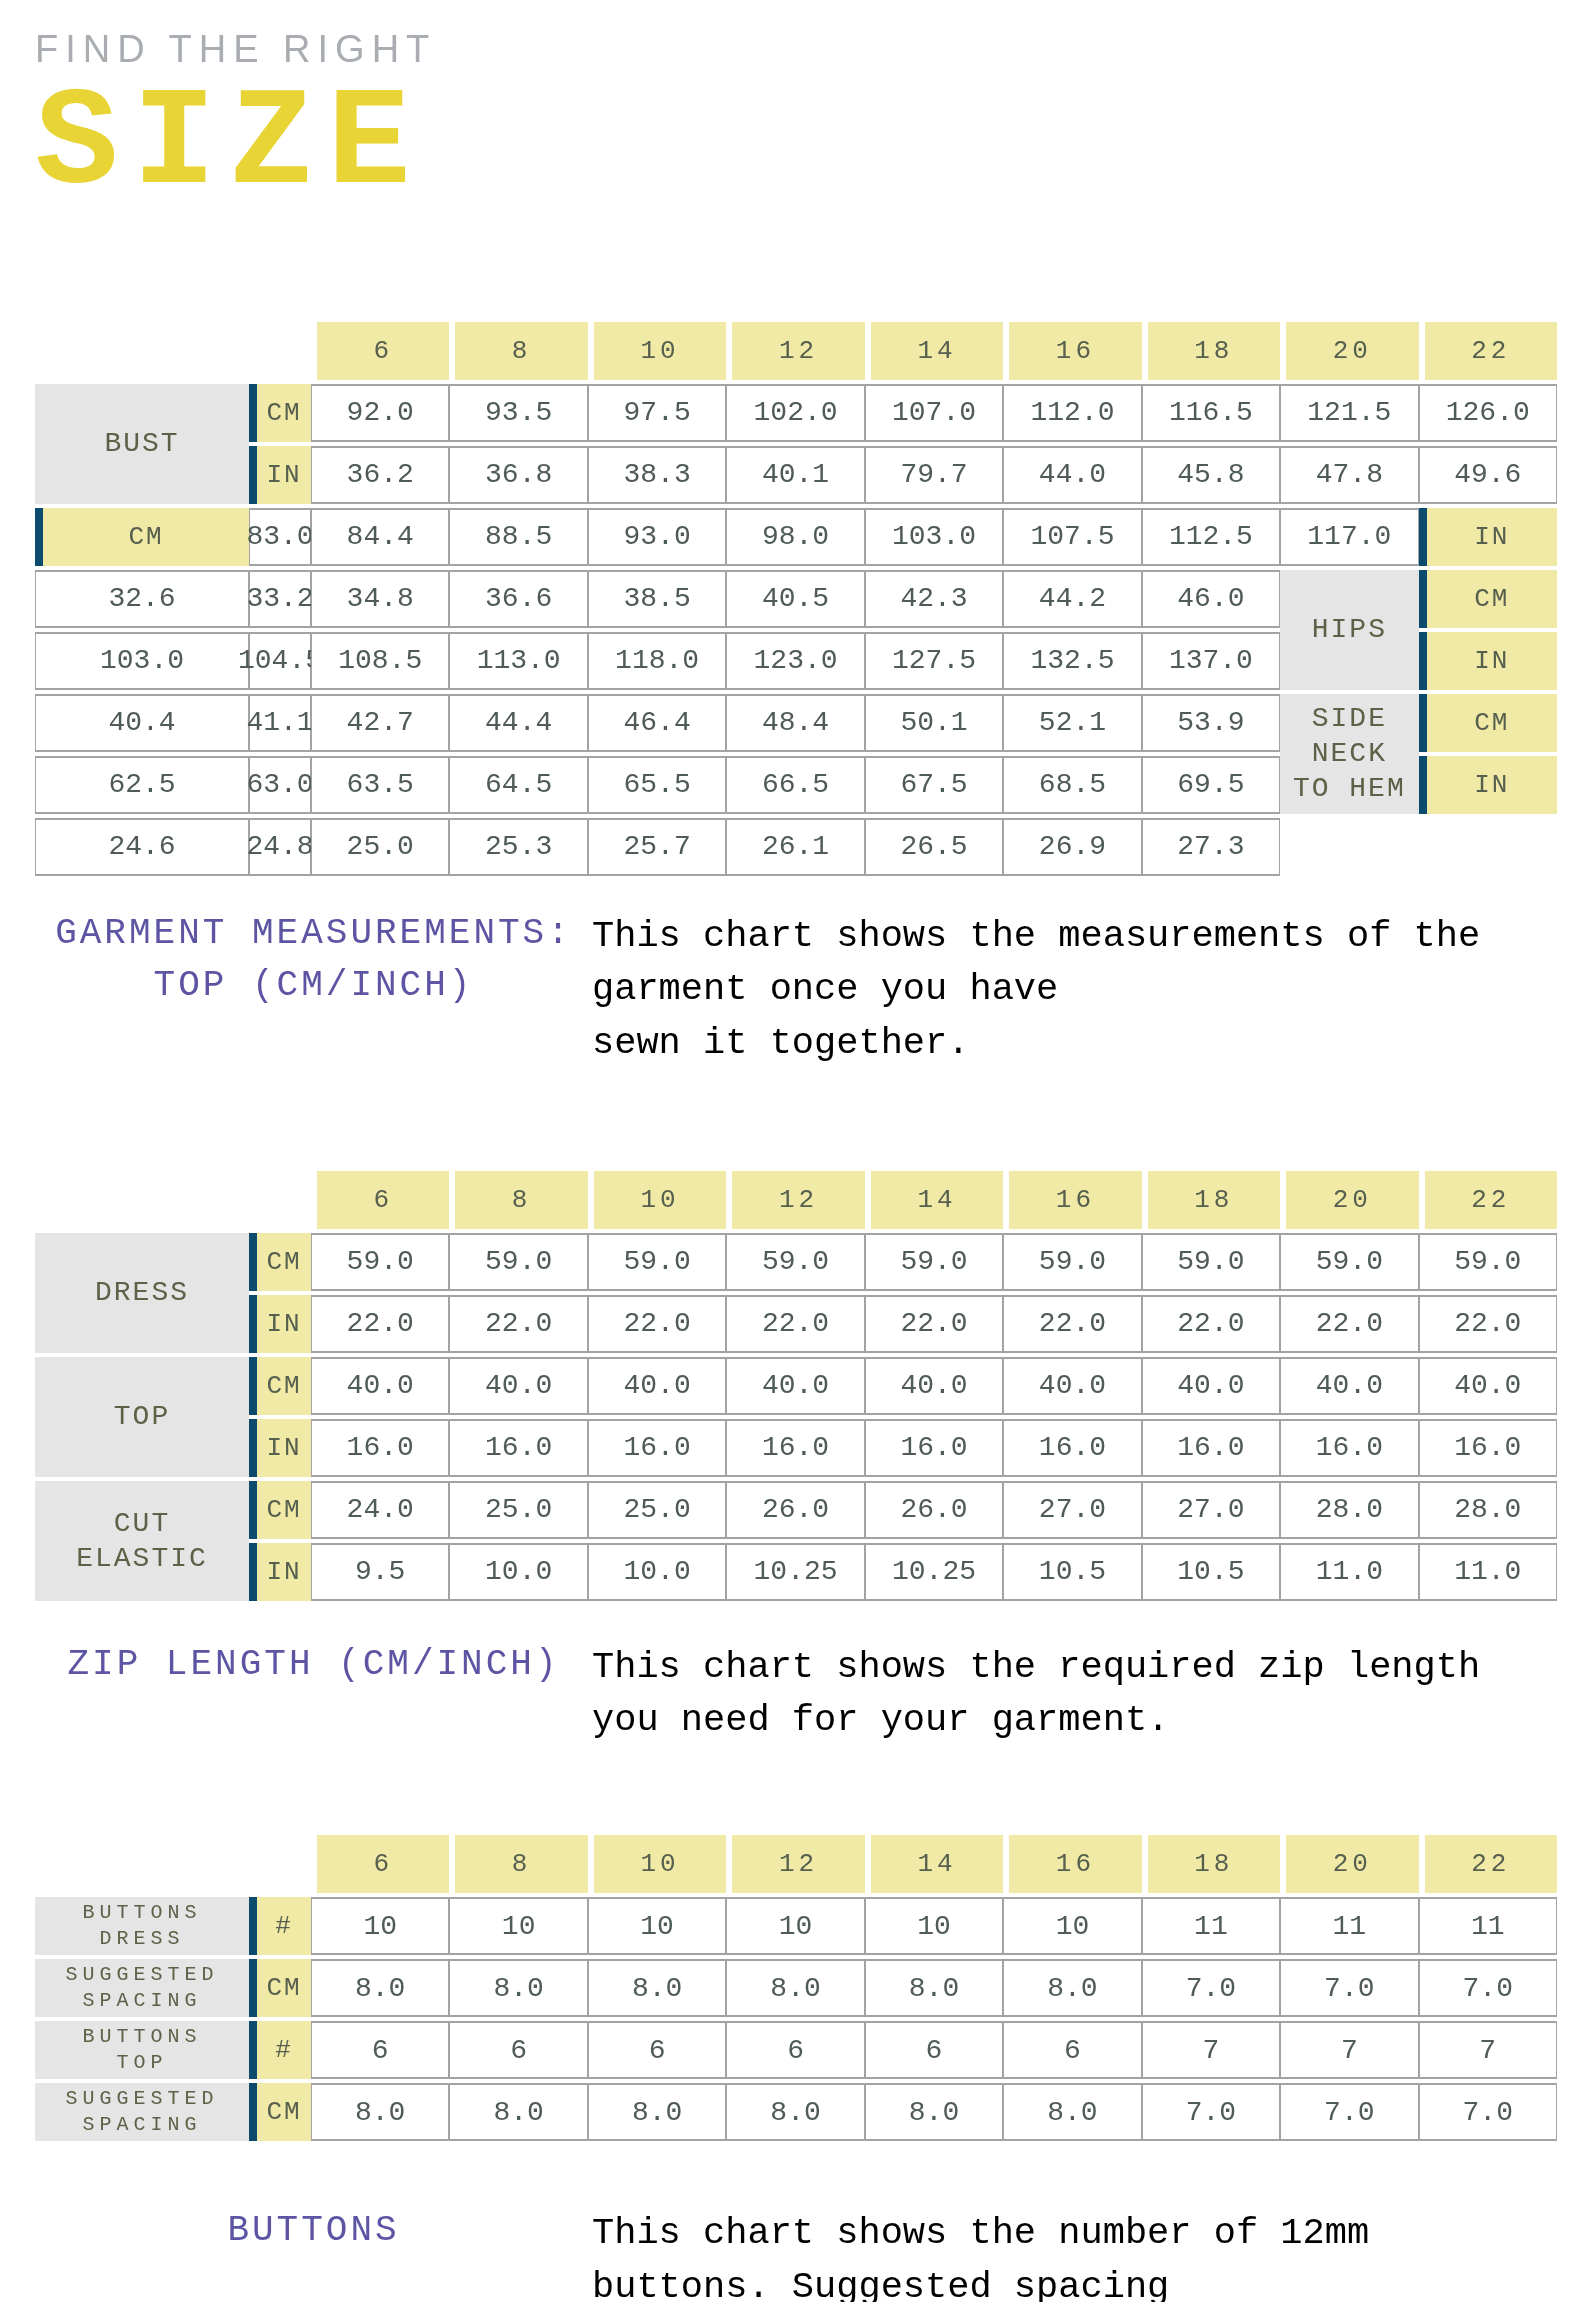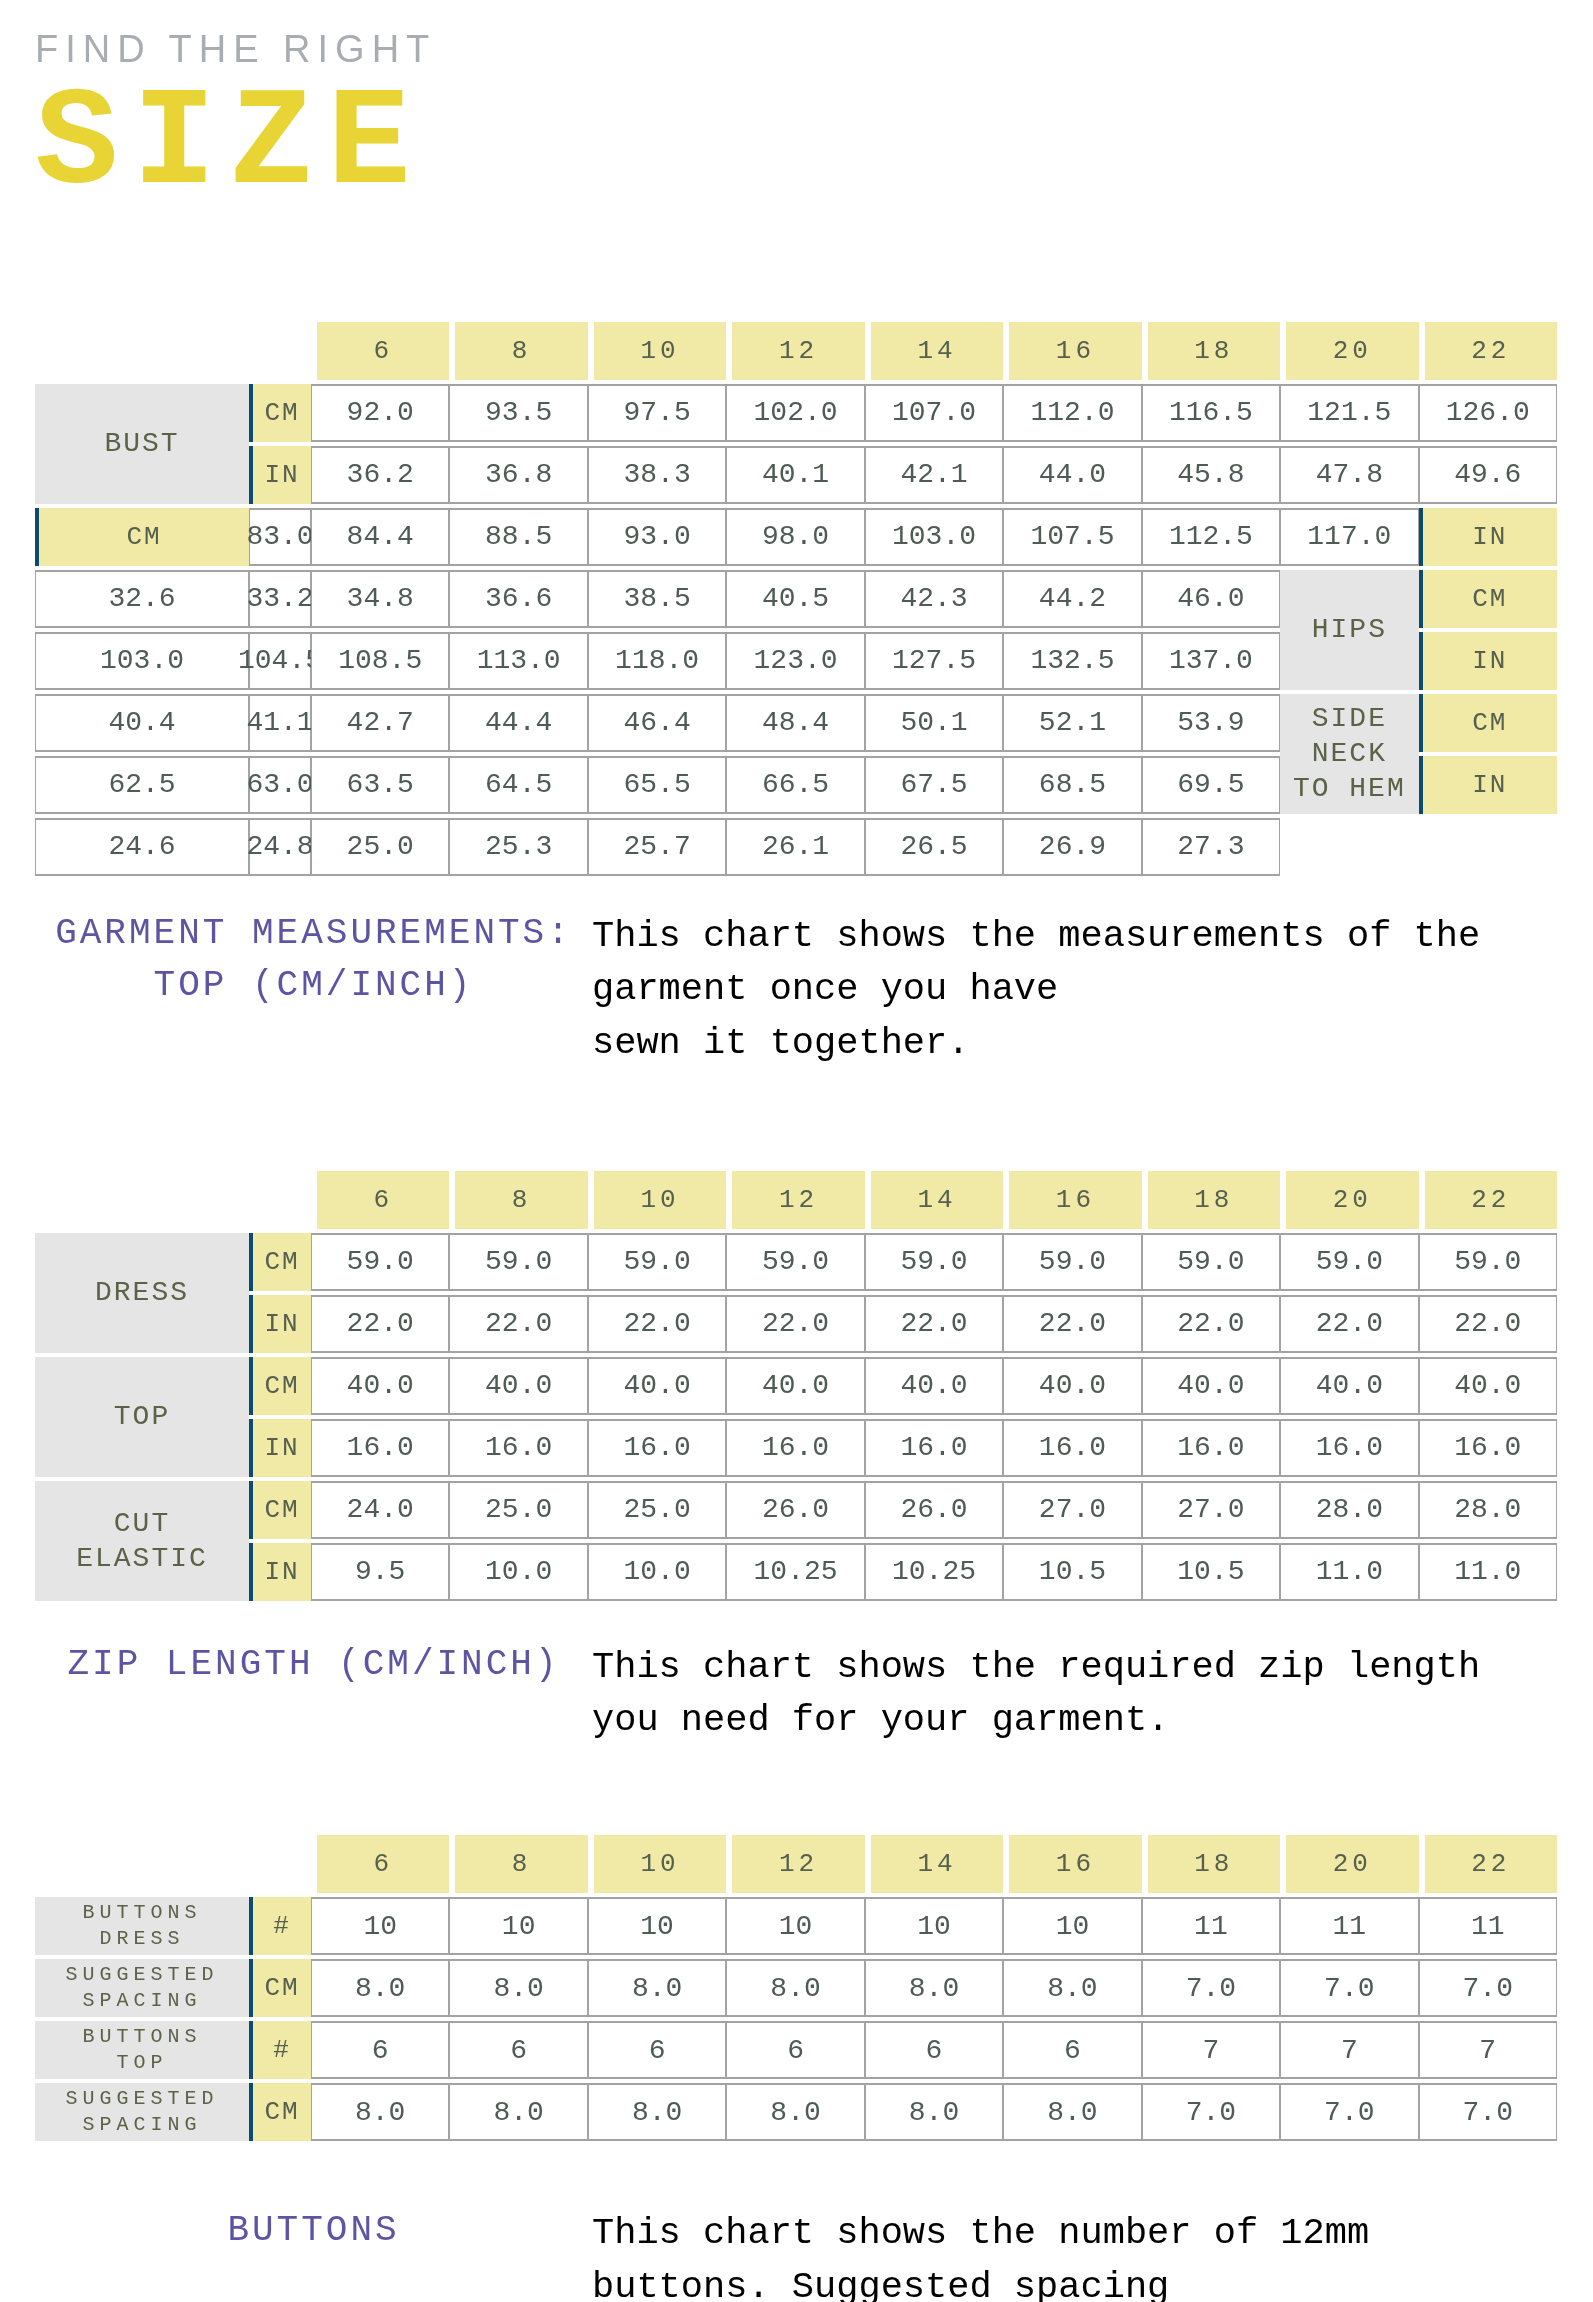--- a/index.html
+++ b/index.html
@@ -37,21 +37,21 @@
     font-size: 26px; letter-spacing: 4px; color: #57604f;
   }
   .tbl .lbl {
     background: #e5e5e5; color: #5c6247;
     display: flex; align-items: center; justify-content: center;
     text-align: center; font-size: 28px; letter-spacing: 2px;
     white-space: pre-line; line-height: 1.25;
   }
   .tbl .lbl.small { font-size: 20px; letter-spacing: 5px; line-height: 1.3; }
   .tbl .unit {
-    background: #f1eaa6; border-left: 4px solid #0c4a6e;
+    background: #f1eaa6; border-left: 8px solid #0c4a6e;
     display: flex; align-items: center; justify-content: center;
     font-size: 26px; letter-spacing: 2px; color: #57604f;
   }
   .tbl .cell {
     background: #ffffff;
     border: 2px solid #a3a3a3; border-left-width: 1px; border-right-width: 1px;
     display: flex; align-items: center; justify-content: center;
     font-size: 28px; color: #4f5b55;
   }
 
@@ -117,21 +117,21 @@
       <div class="cell">107.0</div>
       <div class="cell">112.0</div>
       <div class="cell">116.5</div>
       <div class="cell">121.5</div>
       <div class="cell">126.0</div>
       <div class="unit">IN</div>
       <div class="cell">36.2</div>
       <div class="cell">36.8</div>
       <div class="cell">38.3</div>
       <div class="cell">40.1</div>
-      <div class="cell">42.1</div>
+      <div class="cell">79.7</div>
       <div class="cell">44.0</div>
       <div class="cell">45.8</div>
       <div class="cell">47.8</div>
       <div class="cell">49.6</div>
       <div class="unit">CM</div>
       <div class="cell">83.0</div>
       <div class="cell">84.4</div>
       <div class="cell">88.5</div>
       <div class="cell">93.0</div>
       <div class="cell">98.0</div>

